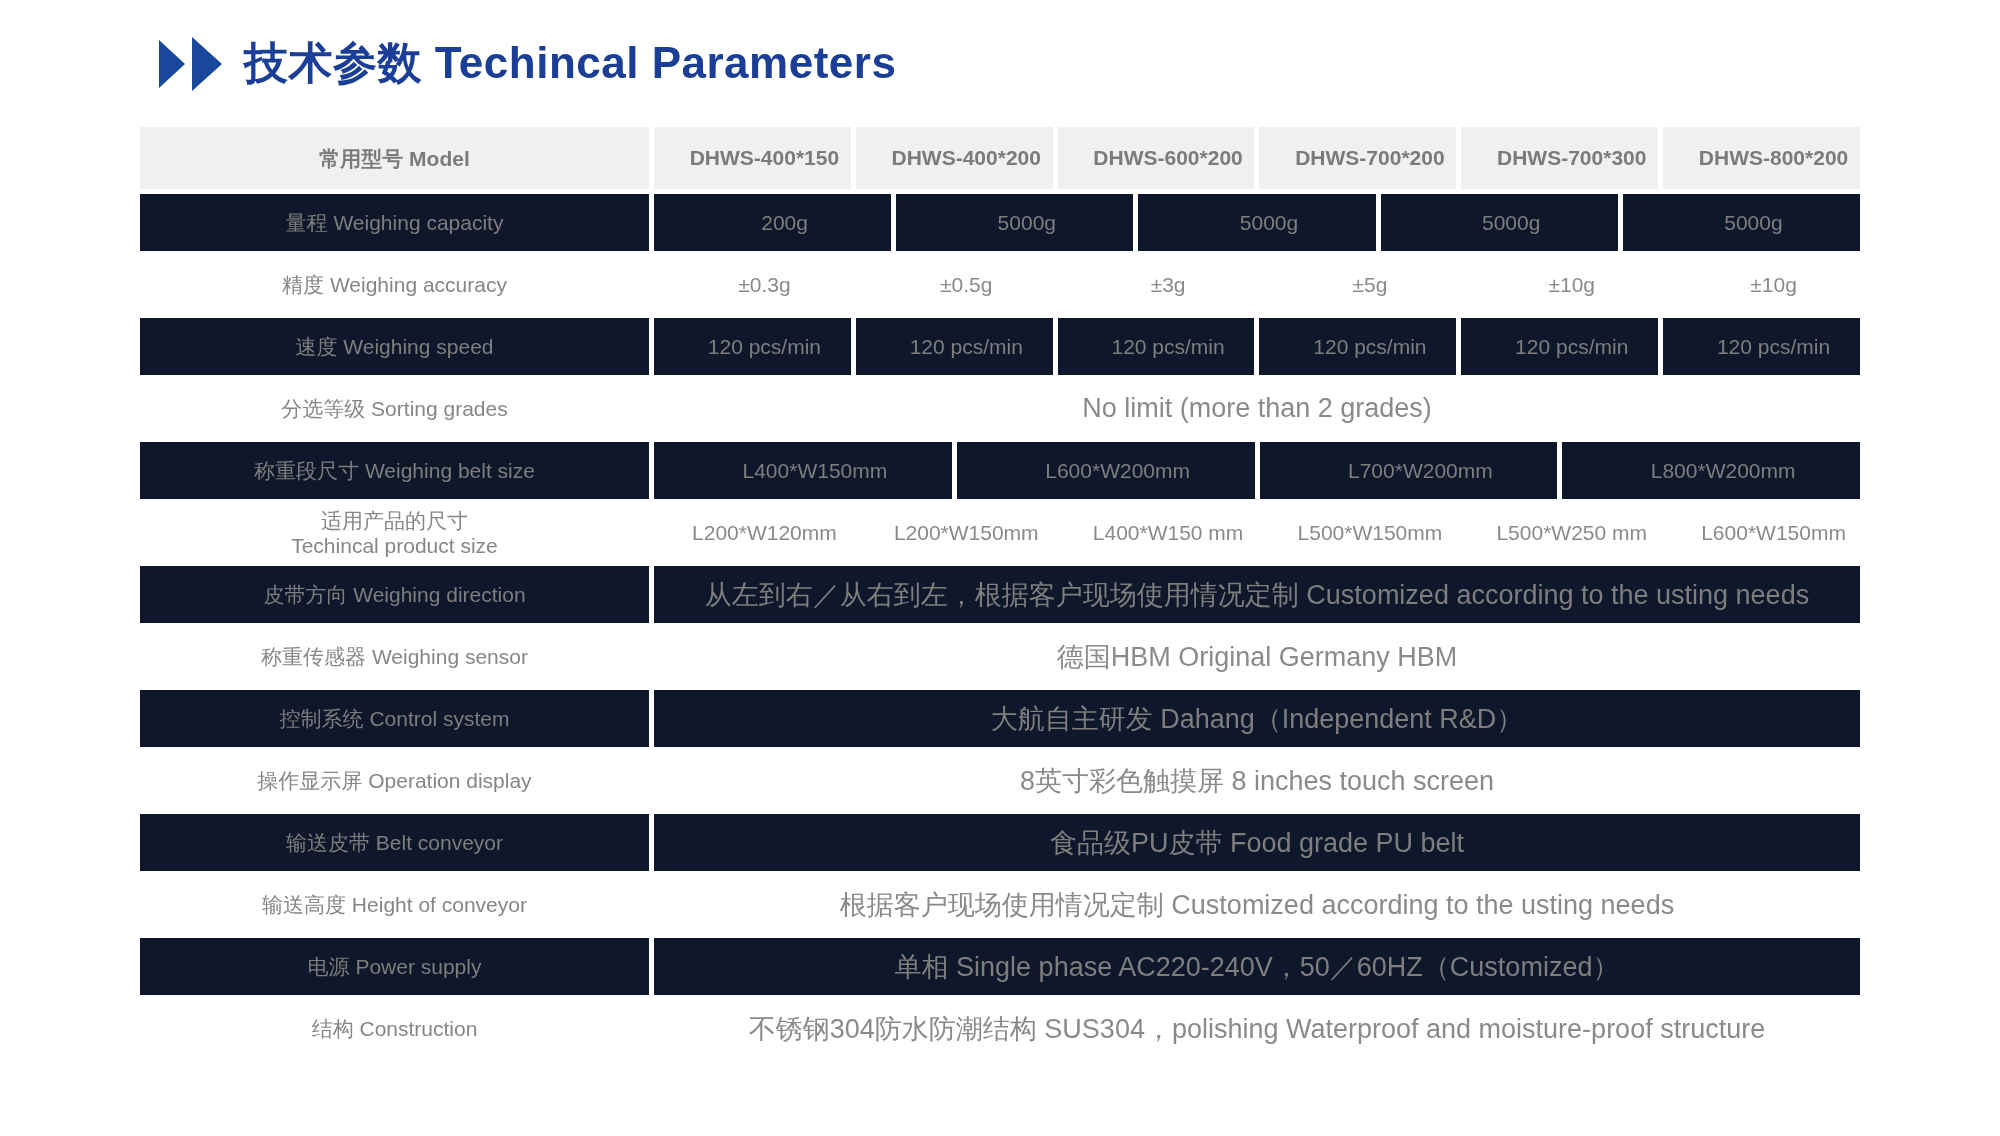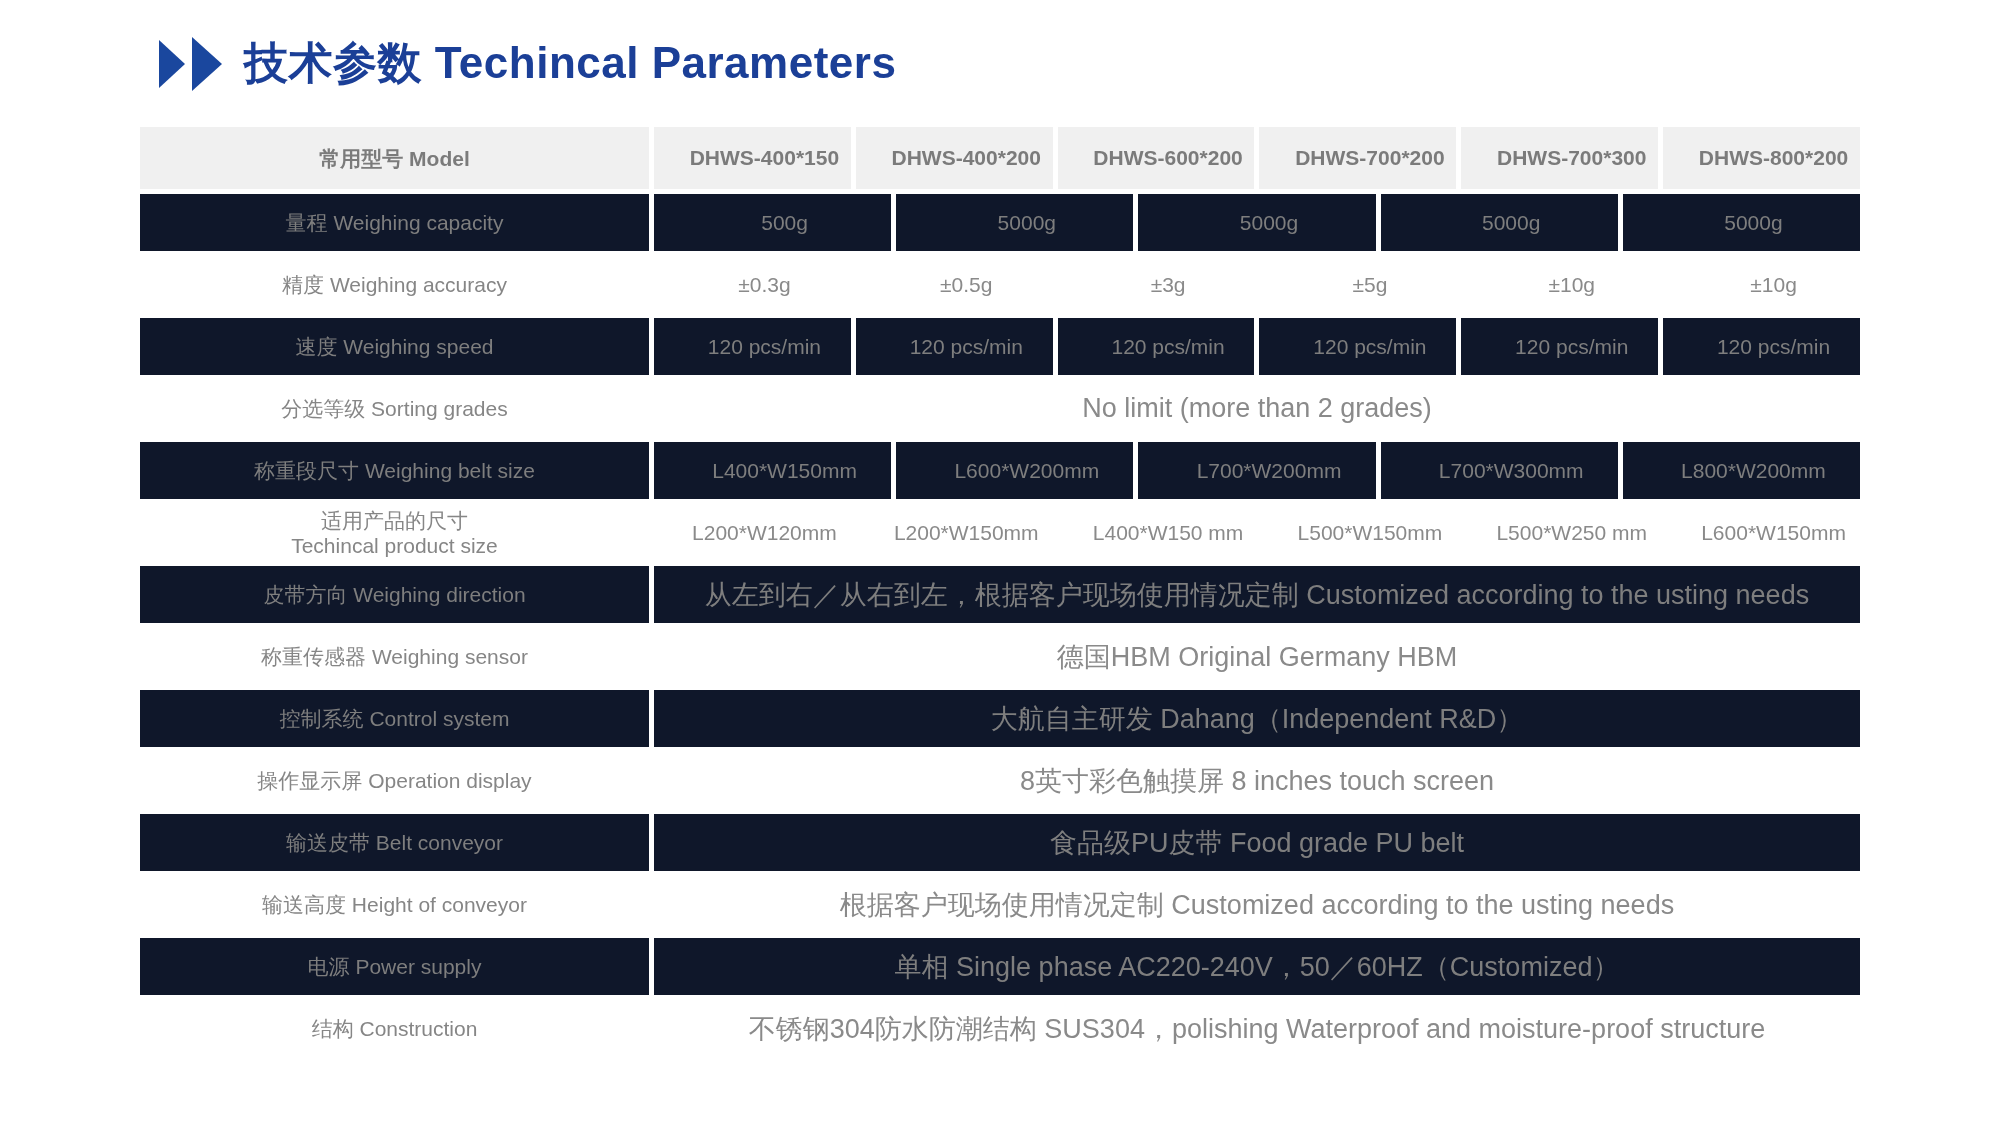--- a/index.html
+++ b/index.html
@@ -45,21 +45,21 @@
         <div class="cel">DHWS-400*200</div>
         <div class="cel">DHWS-600*200</div>
         <div class="cel">DHWS-700*200</div>
         <div class="cel">DHWS-700*300</div>
         <div class="cel">DHWS-800*200</div>
       </div>
       <div class="t-row gray">
         <div class="lbl">
           <span>量程 Weighing capacity</span>
         </div>
-        <div class="cel">500g</div>
+        <div class="cel">200g</div>
         <div class="cel">5000g</div>
         <div class="cel">5000g</div>
         <div class="cel">5000g</div>
         <div class="cel">5000g</div>
       </div>
       <div class="t-row white">
         <div class="lbl">
           <span>精度 Weighing accuracy</span>
         </div>
         <div class="cel">±0.3g</div>
@@ -86,21 +86,20 @@
         </div>
         <div class="spn">No limit (more than 2 grades)</div>
       </div>
       <div class="t-row gray">
         <div class="lbl">
           <span>称重段尺寸 Weighing belt size</span>
         </div>
         <div class="cel">L400*W150mm</div>
         <div class="cel">L600*W200mm</div>
         <div class="cel">L700*W200mm</div>
-        <div class="cel">L700*W300mm</div>
         <div class="cel">L800*W200mm</div>
       </div>
       <div class="t-row white">
         <div class="lbl">
           <span>适用产品的尺寸</span>
           <span>Techincal product size</span>
         </div>
         <div class="cel">L200*W120mm</div>
         <div class="cel">L200*W150mm</div>
         <div class="cel">L400*W150 mm</div>

